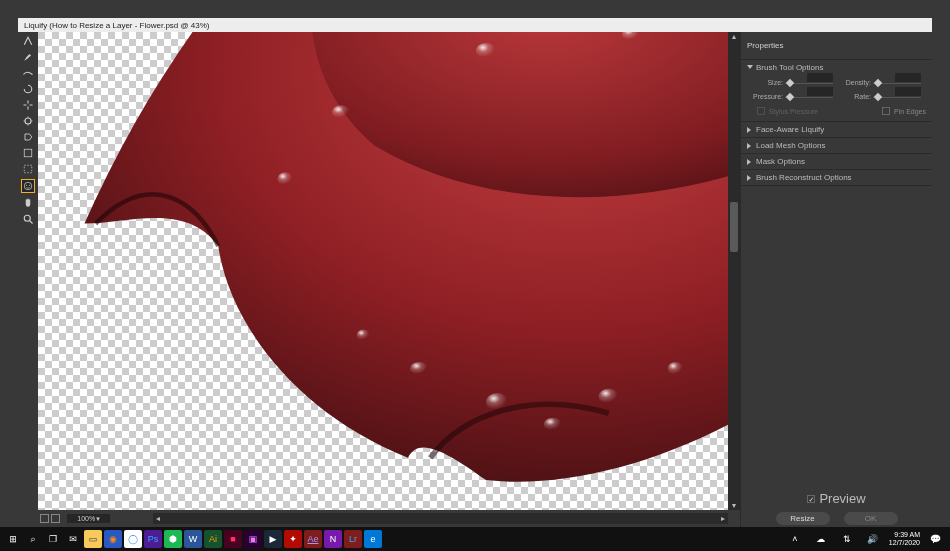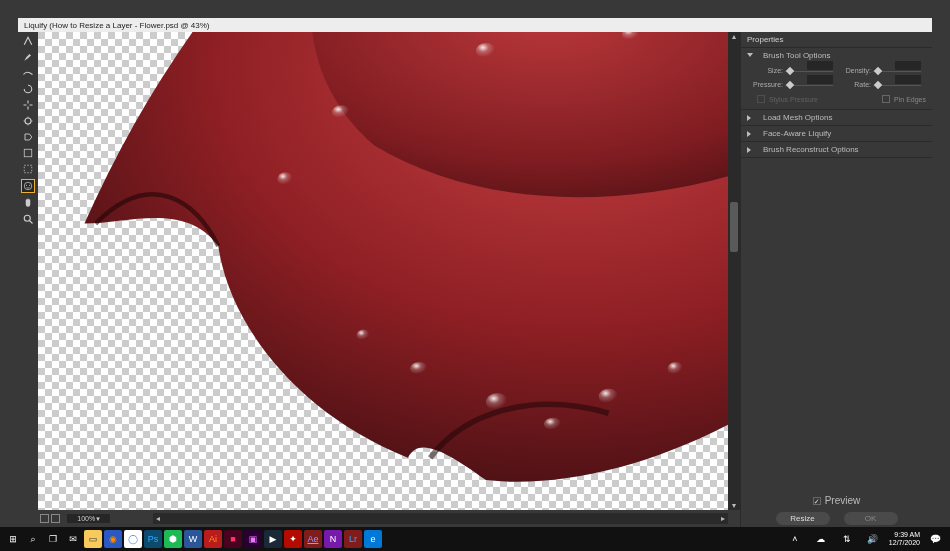--- a/index.html
+++ b/index.html
@@ -25,39 +25,39 @@
   .hscroll { height: 11px; background: #383838; position: relative; display:flex; align-items:center; }
   .hscroll .track { position:absolute; left:115px; right:12px; top:0; bottom:0; background:#2a2a2a;}
   .hscroll .arrow { width:10px; height:10px; color:#bbb; font-size:8px; text-align:center; line-height:10px; position:absolute;}
   .hscroll .arrow.left { left:115px; }
   .hscroll .arrow.right { right:12px; }
   .hscroll .zoom-box { width:43px; height:9px; background:#262626; color:#ccc; font-size:7px; display:flex; align-items:center; justify-content:center; margin-left:29px; gap:1px;}
   .hscroll .small-icons { position:absolute; left:2px; display:flex; gap:2px;}
   .hscroll .small-icons span{ width:9px; height:9px; border:1px solid #888; display:inline-block;}
   .status-strip { height: 9px; background: #383838; display:flex; align-items:center; color:#888; font-size:6px; padding-left:3px; gap:4px;}
   .panel { width: 192px; background: #383838; color: #bbb; font-size: 8px; display: flex; flex-direction: column; border-left:1px solid #2a2a2a;}
-  .panel-header { height: 16px; display:flex; align-items:center; padding:0 6px; color:#d0d0d0; border-bottom:1px solid #2a2a2a;}
+  .panel-header { height: 28px; display:flex; align-items:center; padding:0 6px; color:#d0d0d0; border-bottom:1px solid #2a2a2a;}
   .section { border-bottom: 1px solid #2a2a2a; }
-  .section-head { display:flex; align-items:center; padding: 3px 6px; cursor:pointer; gap:10px;}
+  .section-head { display:flex; align-items:center; padding: 3px 6px; cursor:pointer; gap:3px;}
   .tri { width:6px; height:6px; display:inline-block; }
   .tri.right { border-left:4px solid #bbb; border-top:3px solid transparent; border-bottom:3px solid transparent;}
   .tri.down { border-top:4px solid #bbb; border-left:3px solid transparent; border-right:3px solid transparent;}
   .brush-body { padding: 2px 4px 6px 4px; }
   .slider-row { display:grid; grid-template-columns: 38px 48px 36px 48px; gap:2px; align-items:center; margin-bottom:4px;}
   .slider-row label { text-align:right; font-size:7px; color:#aaa;}
   .slider { position:relative; height:10px; }
   .slider .track { position:absolute; left:0; right:0; top:6px; height:1px; background:#555;}
   .slider .handle { position:absolute; top:3px; width:6px; height:6px; background:#ccc; transform:rotate(45deg);}
   .slider .valbox { position:absolute; right:0; top:-4px; width:26px; height:9px; background:#262626; color:#ccc; font-size:6px; text-align:center;}
   .check-row { display:flex; align-items:center; gap:4px; font-size:7px; color:#888; padding-left:10px; margin-top:2px;}
   .check { width:8px; height:8px; border:1px solid #666; display:inline-block;}
   .check.on::after { content:"✓"; color:#ddd; font-size:7px; line-height:7px; display:block; text-align:center;}
   .panel-spacer { flex:1; }
   .panel-footer { padding: 4px 6px 8px; }
-  .preview-row { display:flex; justify-content:center; align-items:center; gap:4px; font-size:10px; margin-bottom:6px;}
+  .preview-row { display:flex; justify-content:center; align-items:center; gap:4px; font-size:13px; margin-bottom:6px;}
   .btn-row { display:flex; justify-content:center; gap:14px;}
   .pbtn { width:54px; height:13px; background:#4a4a4a; color:#ddd; font-size:8px; display:flex; align-items:center; justify-content:center; border-radius:7px; cursor:pointer;}
   .pbtn.disabled { color:#888; }
   .taskbar { position:absolute; left:0; right:0; bottom:0; height:24px; background:#111; display:flex; align-items:center; padding:0 4px; gap:2px;}
   .taskbar .ticon { width:20px; height:20px; display:flex; align-items:center; justify-content:center; color:#fff; font-size:11px;}
   .taskbar .ticon.app { width:18px; height:18px; border-radius:2px; font-size:9px;}
   .tray { margin-left:auto; display:flex; align-items:center; gap:6px; color:#fff; font-size:7px;}
   .tray .clock { text-align:right; line-height:8px;}
   .tray .ticon { font-size:9px; }
 </style>
@@ -256,27 +256,33 @@
                 <span>Pin Edges</span>
             </div>
           </div>
         </div>
       </div>
 
       <div id="collapsed-sections">
           <div class="section">
             <div class="section-head">
               <span class="tri right"></span>
-              <span>Load Mesh Options</span>
+              <span>Face-Aware Liquify</span>
             </div>
           </div>
           <div class="section">
             <div class="section-head">
               <span class="tri right"></span>
-              <span>Face-Aware Liquify</span>
+              <span>Load Mesh Options</span>
+            </div>
+          </div>
+          <div class="section">
+            <div class="section-head">
+              <span class="tri right"></span>
+              <span>Mask Options</span>
             </div>
           </div>
           <div class="section">
             <div class="section-head">
               <span class="tri right"></span>
               <span>Brush Reconstruct Options</span>
             </div>
           </div>
         </div>
 
@@ -298,24 +304,24 @@
 
 <div class="taskbar">
   <div id="task-apps" style="display:flex; gap:2px; align-items:center;">
       <div class="ticon app" style="background: rgb(17, 17, 17); color: rgb(255, 255, 255);">⊞</div>
       <div class="ticon app" style="background: rgb(17, 17, 17); color: rgb(255, 255, 255);">⌕</div>
       <div class="ticon app" style="background: rgb(17, 17, 17); color: rgb(255, 255, 255);">❐</div>
       <div class="ticon app" style="background: rgb(17, 17, 17); color: rgb(255, 255, 255);">✉</div>
       <div class="ticon app" style="background: rgb(248, 201, 91); color: rgb(51, 51, 51);">▭</div>
       <div class="ticon app" style="background: rgb(43, 89, 195); color: rgb(255, 140, 0);">◉</div>
       <div class="ticon app" style="background: rgb(255, 255, 255); color: rgb(66, 133, 244);">◯</div>
-      <div class="ticon app" style="background: #0c4a6e; color: rgb(49, 168, 255);">Ps</div>
+      <div class="ticon app" style="background: #4c1d95; color: rgb(49, 168, 255);">Ps</div>
       <div class="ticon app" style="background: rgb(29, 185, 84); color: rgb(255, 255, 255);">⬢</div>
       <div class="ticon app" style="background: rgb(43, 87, 154); color: rgb(255, 255, 255);">W</div>
-      <div class="ticon app" style="background: #b91c1c; color: rgb(255, 154, 0);">Ai</div>
+      <div class="ticon app" style="background: #14532d; color: rgb(255, 154, 0);">Ai</div>
       <div class="ticon app" style="background: rgb(73, 2, 31); color: rgb(255, 51, 102);">■</div>
       <div class="ticon app" style="background: rgb(42, 0, 51); color: rgb(234, 119, 255);">▣</div>
       <div class="ticon app" style="background: rgb(27, 40, 56); color: rgb(255, 255, 255);">▶</div>
       <div class="ticon app" style="background: rgb(179, 11, 0); color: rgb(255, 255, 255);">✦</div>
       <div class="ticon app" style="background: #7f1d1d; color: rgb(153, 153, 255); text-decoration: underline;">Ae</div>
       <div class="ticon app" style="background: rgb(119, 25, 170); color: rgb(255, 255, 255);">N</div>
       <div class="ticon app" style="background: #7f1d1d; color: rgb(49, 168, 255);">Lr</div>
       <div class="ticon app" style="background: rgb(0, 120, 215); color: rgb(255, 255, 255);">e</div>
     </div>
   <div class="tray">

